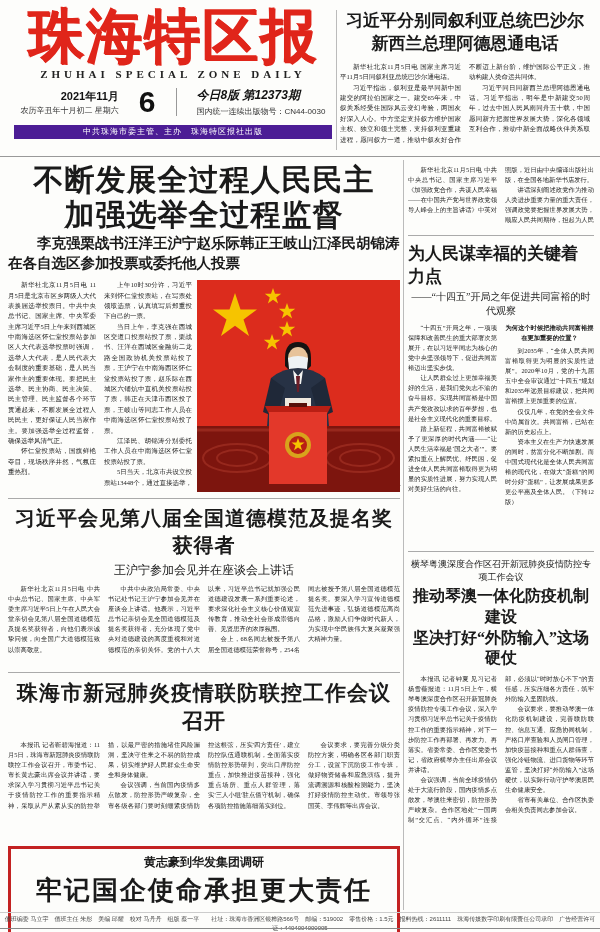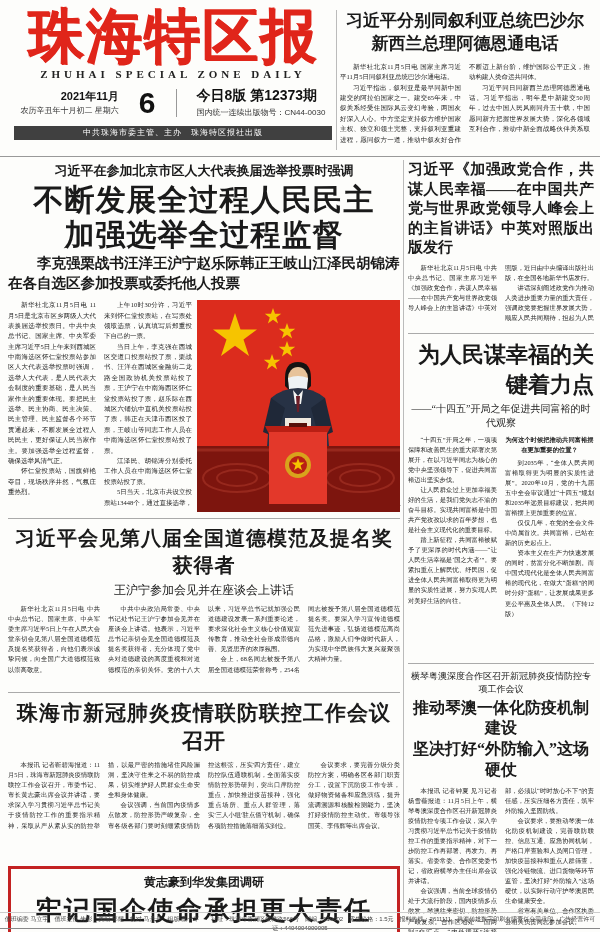--- a/index.html
+++ b/index.html
@@ -22,24 +22,24 @@
   }
   .mast-daterow {
     margin-top:7px; display:flex; justify-content:center; align-items:center; gap:20px;
     font-family:"Liberation Sans","DejaVu Sans",sans-serif;
   }
   .date-left { text-align:right; }
   .date-l1 { font-size:11px; font-weight:bold; color:#111; }
   .date-l2 { font-size:8px; color:#333; margin-top:1px; }
   .date-day { font-size:30px; font-weight:bold; color:#111; line-height:1; }
   .date-sep { width:1px; height:28px; background:#999; }
-  .issue-l1 { font-size:14px; font-weight:bold; color:#111; }
+  .issue-l1 { font-size:12px; font-weight:bold; color:#111;font-style:italic; }
   .issue-l2 { font-size:8px; color:#333; margin-top:2px; }
   .mast-redbar {
-    margin-top:8px; height:14px; background:#404040; color:#fff;
+    margin-top:8px; height:14px; background:#4c1d95; color:#fff;
     font-size:8px; line-height:14px; text-align:center; letter-spacing:1px;
     font-family:"Liberation Sans","DejaVu Sans",sans-serif;
   }
   
   .vline { position:absolute; width:1px; background:#bbb; }
   .hline { position:absolute; height:1px; background:#999; }
   .kicker { text-align:center; font-weight:bold; }
   .bodytext { text-align:justify; overflow:hidden; line-height:1.6; color:#222; }
   .bodytext p { text-indent:2em; }
   .cols2 { column-count:2; column-gap:8px; }
@@ -69,21 +69,21 @@
   .s3-headline { font-size:21px; font-weight:900; text-align:center; letter-spacing:1px; margin-top:2px; }
   .s3-body { margin-top:5px; font-size:6.3px; height:100px; }
   .red-box {
     margin-top:6px; border:3px solid #c32222; padding:5px 8px 4px; height:126px; overflow:hidden;
   }
   .rb-kicker { font-size:12px; }
   .rb-headline { font-size:26px; font-weight:900; text-align:center; letter-spacing:2px; margin-top:2px; }
   
   .r-a1-headline { font-size:15px; font-weight:900; line-height:1.3; text-align:justify; }
   .r-a1-body { margin-top:5px; font-size:6.3px; height:64px; }
-  .r-a2-headline { font-size:22px; font-weight:900; text-align:right; margin-top:2px; }
+  .r-a2-headline { font-size:17px; font-weight:900; text-align:left; margin-top:2px; }
   .r-a2-subhead { font-size:10px; text-align:center; margin-top:2px; color:#222; }
   .r-a2-body { margin-top:5px; font-size:6.3px; height:222px; }
   .r-a2-body .inhead { font-weight:bold; text-indent:0; text-align:center; margin:3px 0; }
   .r-a3-kicker { font-size:9px; text-align:center; }
   .r-a3-headline { font-size:16px; font-weight:900; text-align:center; line-height:1.3; margin-top:2px; }
   .r-a3-body { margin-top:5px; font-size:6.3px; height:196px; }
   
   .footer {
     position:absolute; left:0; top:915px; width:600px; text-align:center;
     font-size:6px; color:#444; font-family:"Liberation Sans","DejaVu Sans",sans-serif;
@@ -125,21 +125,20 @@
         <p>习近平同日同新西兰总理阿德恩通电话。习近平指出，明年是中新建交50周年，过去中国人民风雨同舟五十载，中国愿同新方把握世界发展大势，深化各领域互利合作，推动中新全面战略伙伴关系取得更大发展，维护国际和地区公平正义。（下转6版）</p>
       </div>
   </article>
 
   <div class="hline" style="left:0; top:156px; width:600px;"></div>
   <div class="vline" style="left:403px; top:160px; height:750px;"></div>
 
   <div class="left-region">
 
     <article>
-      <div class="kicker lead-kicker">习近平在参加北京市区人大代表换届选举投票时强调</div>
       <div class="lead-headline">
         <div>不断发展全过程人民民主</div>
         <div>加强选举全过程监督</div>
       </div>
       <div class="lead-subhead">李克强栗战书汪洋王沪宁赵乐际韩正王岐山江泽民胡锦涛在各自选区参加投票或委托他人投票</div>
 
       <div class="lead-row">
         <div class="lead-text bodytext cols2">
             <p>新华社北京11月5日电 11月5日是北京市区乡两级人大代表换届选举投票日。中共中央总书记、国家主席、中央军委主席习近平5日上午来到西城区中南海选区怀仁堂投票站参加区人大代表选举投票时强调，选举人大代表，是人民代表大会制度的重要基础，是人民当家作主的重要体现。要把民主选举、民主协商、民主决策、民主管理、民主监督各个环节贯通起来，不断发展全过程人民民主，更好保证人民当家作主。要加强选举全过程监督，确保选举风清气正。</p>
             <p>怀仁堂投票站，国旗鲜艳夺目，现场秩序井然，气氛庄重热烈。</p>
@@ -219,21 +218,20 @@
     <article class="red-box">
       <div class="kicker rb-kicker">黄志豪到华发集团调研</div>
       <div class="rb-headline">牢记国企使命承担更大责任</div>
 
     </article>
   </div>
 
   <div class="right-col">
 
     <article>
-      <div class="r-a1-headline">习近平《加强政党合作，共谋人民幸福——在中国共产党与世界政党领导人峰会上的主旨讲话》中英对照版出版发行</div>
       <div class="r-a1-body bodytext cols2">
           <p>新华社北京11月5日电 中共中央总书记、国家主席习近平《加强政党合作，共谋人民幸福——在中国共产党与世界政党领导人峰会上的主旨讲话》中英对照版，近日由中央编译出版社出版，在全国各地新华书店发行。</p>
           <p>讲话深刻阐述政党作为推动人类进步重要力量的重大责任，强调政党要把握世界发展大势，顺应人民共同期待，担起为人民谋幸福、为人类谋进步的历史责任，中国共产党愿同各国政党一道努力，始终不渝做世界和平的建设者、全球发展的贡献者、国际秩序的维护者。</p>
         </div>
     </article>
 
     <div class="sec-div"></div>
 
     <article>
       <div class="r-a2-headline">为人民谋幸福的关键着力点</div>

